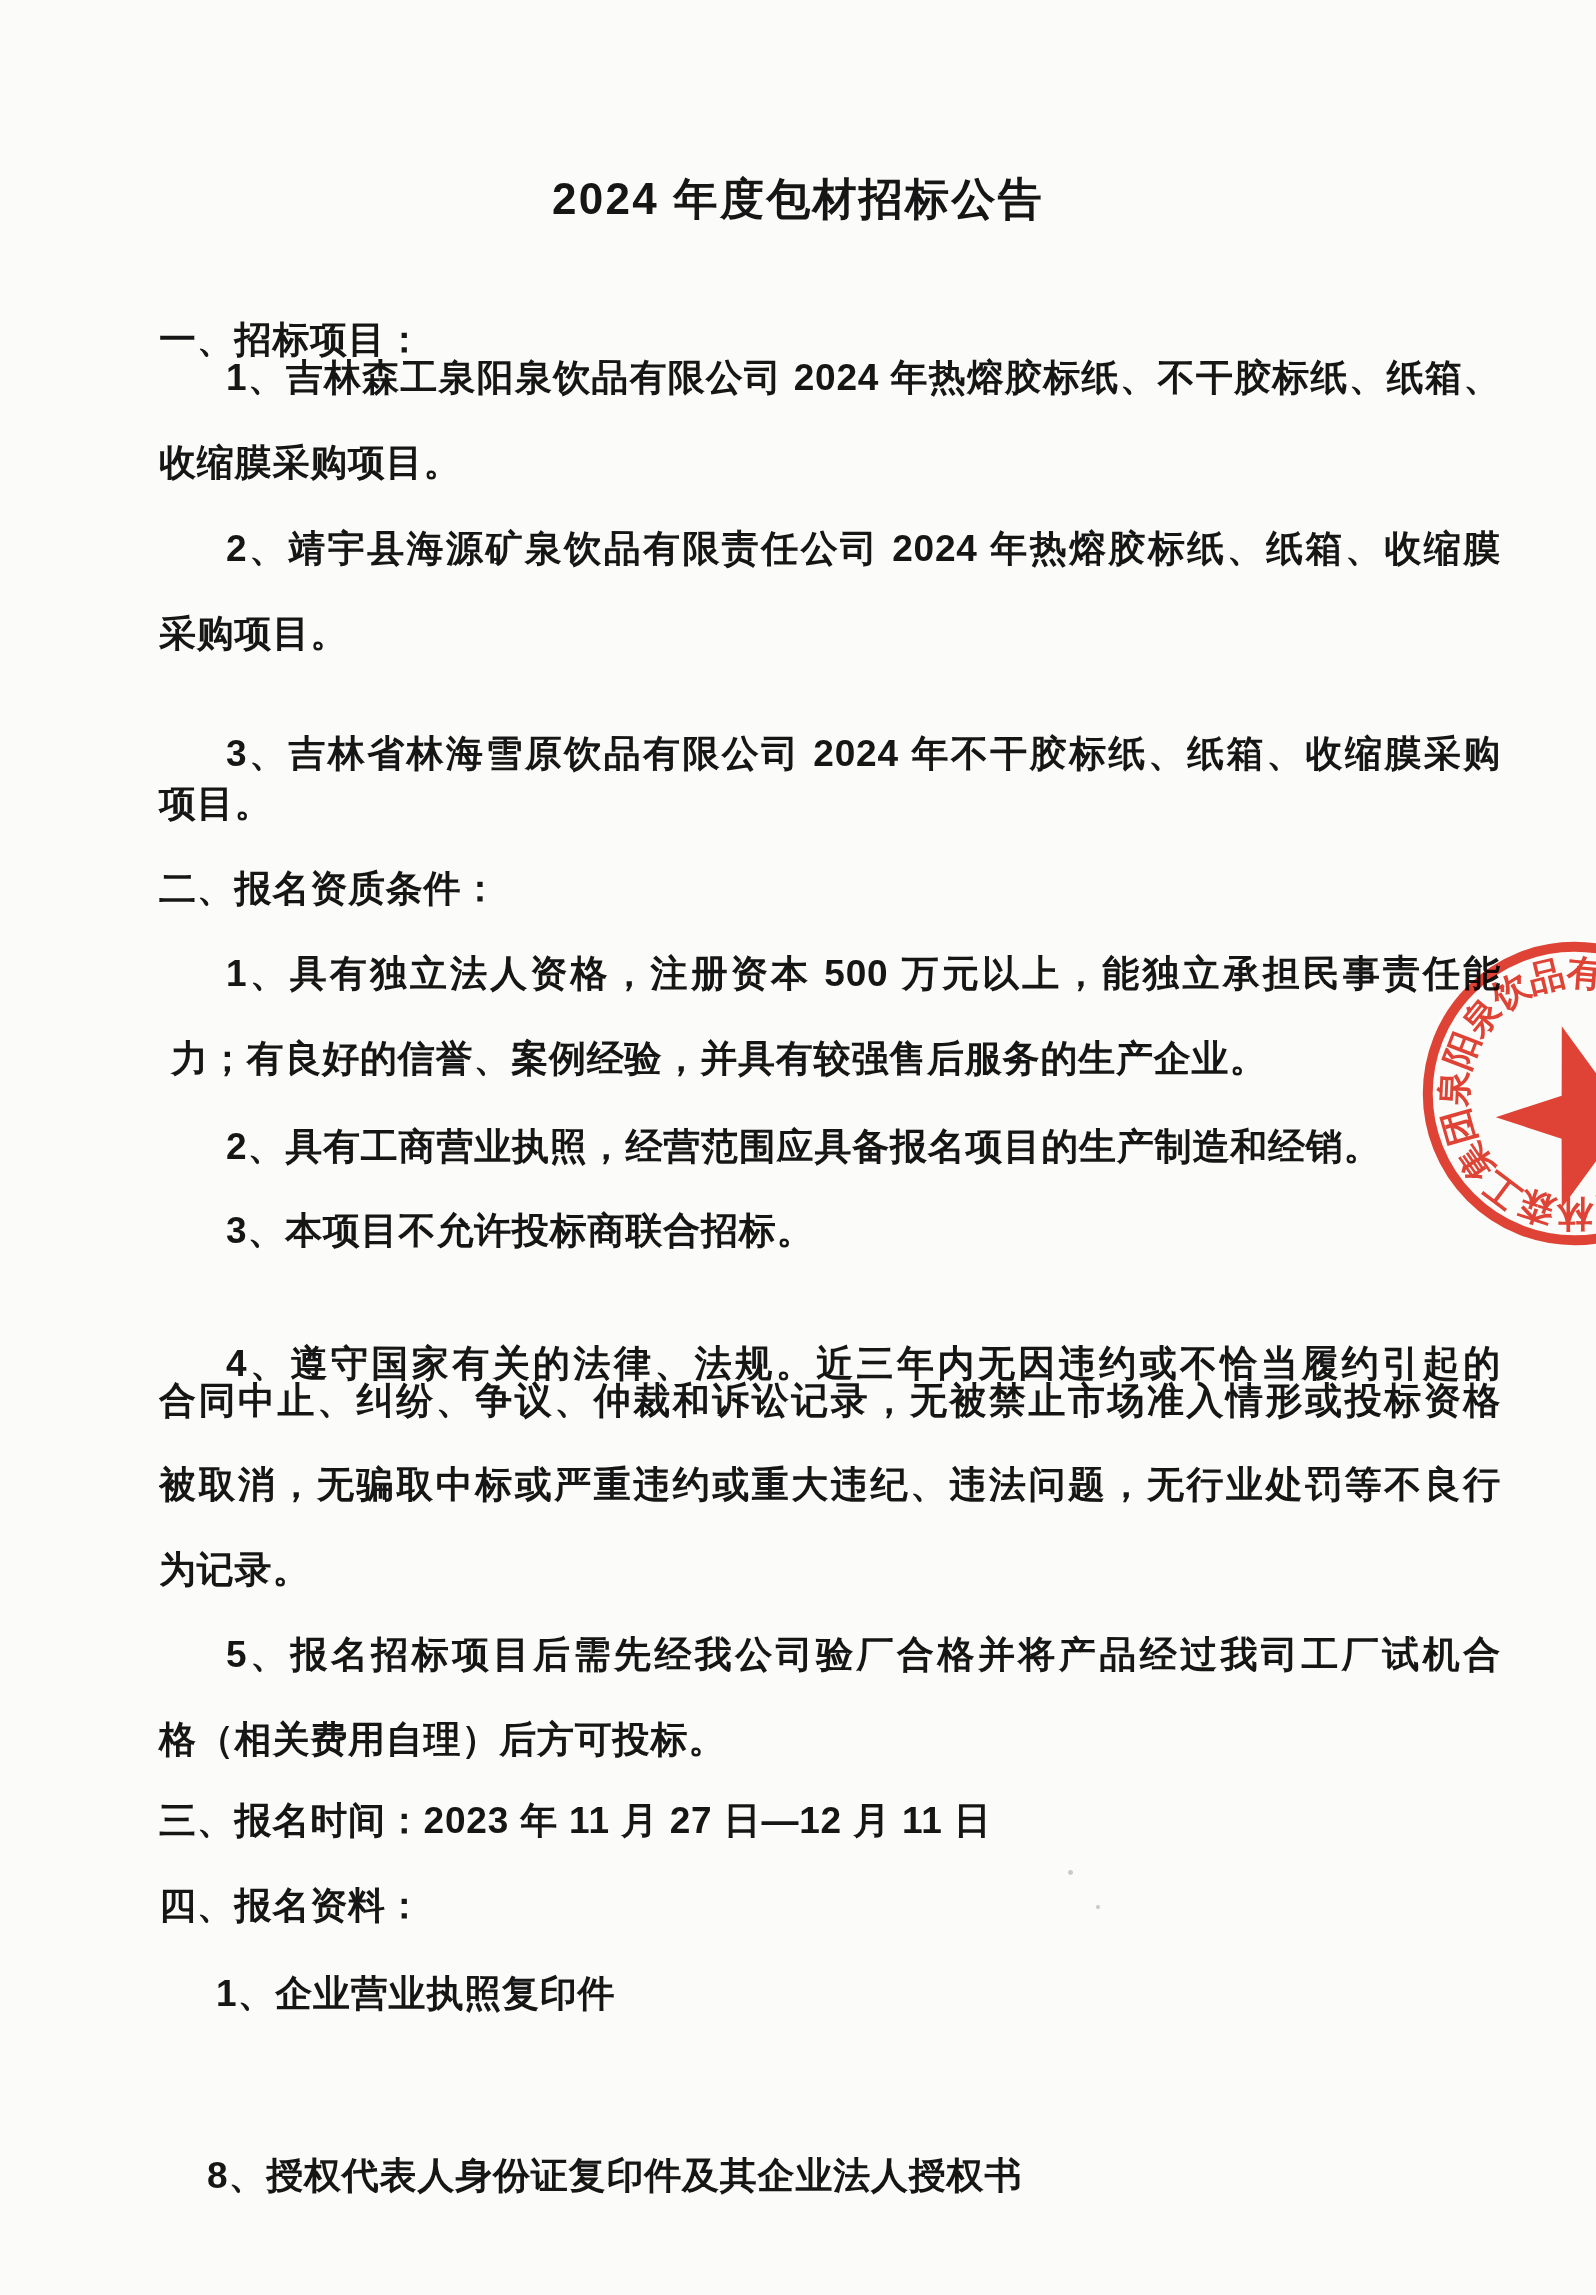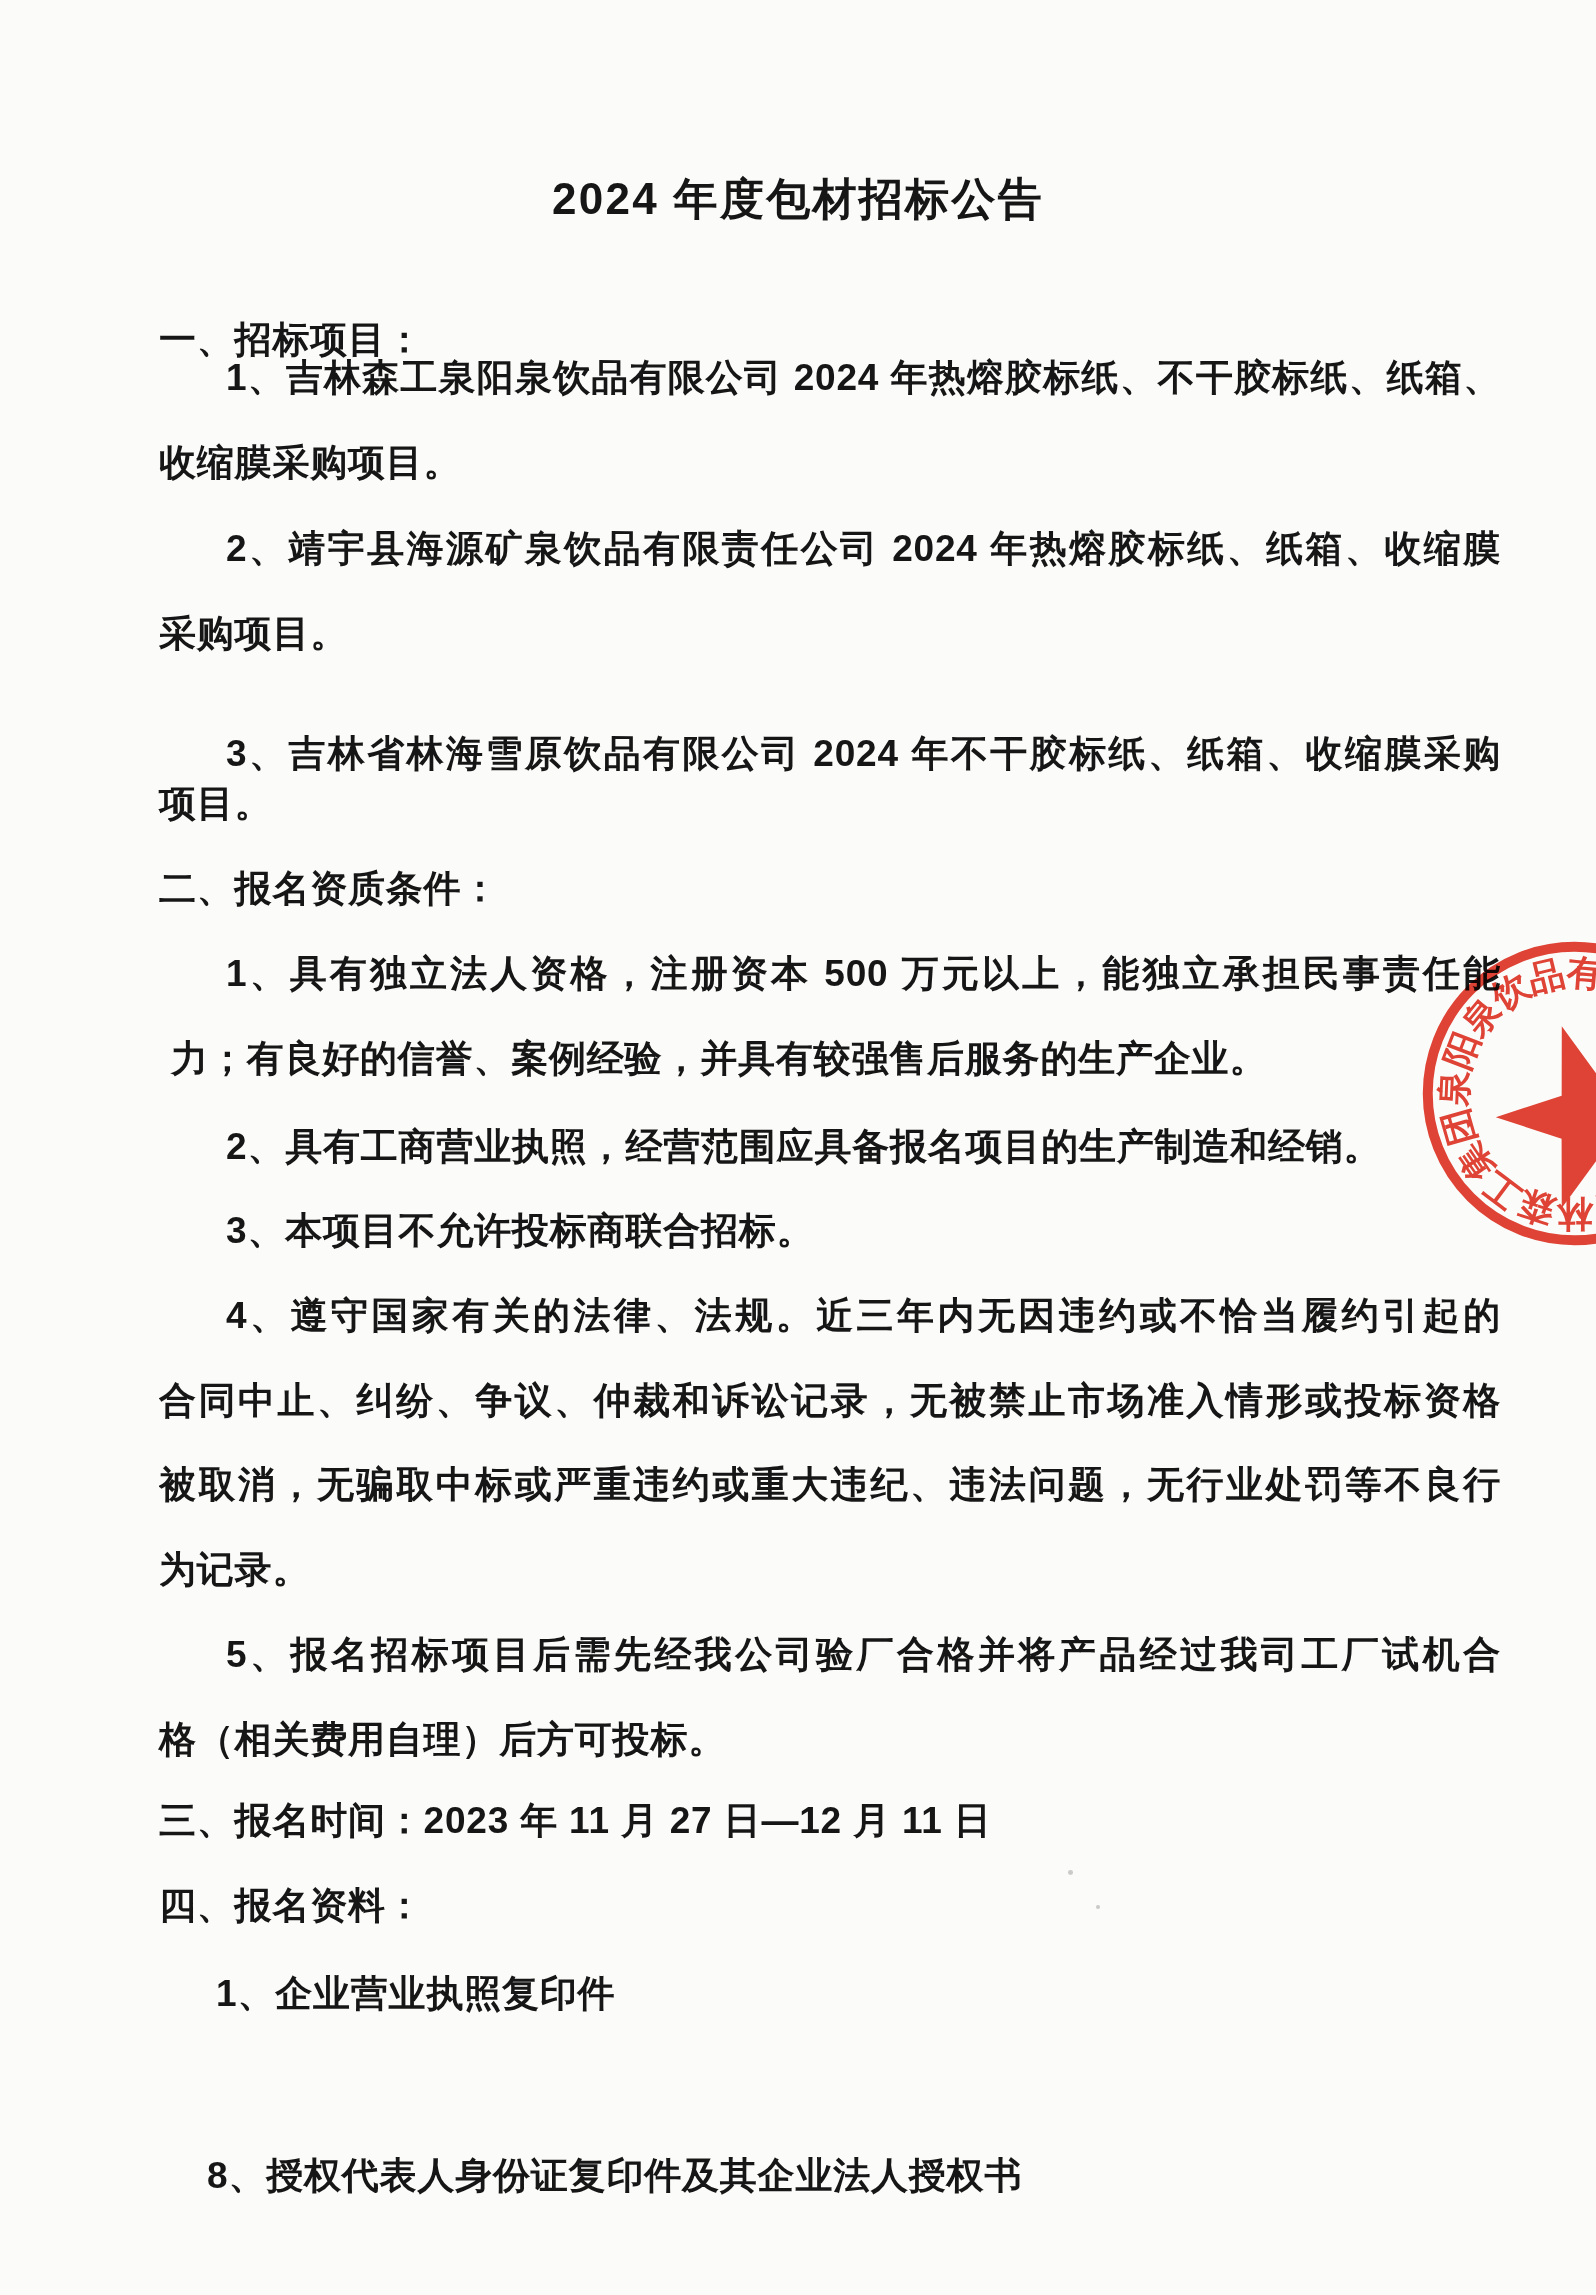--- a/index.html
+++ b/index.html
@@ -58,21 +58,21 @@
   <div class="ln just" style="left:226px;top:525px;width:1275px;">2、靖宇县海源矿泉饮品有限责任公司 2024 年热熔胶标纸、纸箱、收缩膜</div>
   <div class="ln" style="left:159px;top:610px;">采购项目。</div>
   <div class="ln just" style="left:226px;top:730px;width:1275px;">3、吉林省林海雪原饮品有限公司 2024 年不干胶标纸、纸箱、收缩膜采购</div>
   <div class="ln" style="left:159px;top:780px;">项目。</div>
 
   <div class="ln" style="left:159px;top:865px;">二、报名资质条件：</div>
   <div class="ln just" style="left:226px;top:950px;width:1275px;">1、具有独立法人资格，注册资本 500 万元以上，能独立承担民事责任能</div>
   <div class="ln" style="left:159px;top:1035px;margin-left:12px;">力；有良好的信誉、案例经验，并具有较强售后服务的生产企业。</div>
   <div class="ln" style="left:226px;top:1123px;">2、具有工商营业执照，经营范围应具备报名项目的生产制造和经销。</div>
   <div class="ln" style="left:226px;top:1207px;">3、本项目不允许投标商联合招标。</div>
-  <div class="ln just" style="left:226px;top:1292px;width:1275px;">4、遵守国家有关的法律、法规。近三年内无因违约或不恰当履约引起的</div>
+  <div class="ln just" style="left:226px;top:1340px;width:1275px;">4、遵守国家有关的法律、法规。近三年内无因违约或不恰当履约引起的</div>
   <div class="ln just" style="left:159px;top:1377px;width:1342px;">合同中止、纠纷、争议、仲裁和诉讼记录，无被禁止市场准入情形或投标资格</div>
   <div class="ln just" style="left:159px;top:1461px;width:1342px;">被取消，无骗取中标或严重违约或重大违纪、违法问题，无行业处罚等不良行</div>
   <div class="ln" style="left:159px;top:1546px;">为记录。</div>
   <div class="ln just" style="left:226px;top:1631px;width:1275px;">5、报名招标项目后需先经我公司验厂合格并将产品经过我司工厂试机合</div>
   <div class="ln" style="left:159px;top:1716px;">格（相关费用自理）后方可投标。</div>
 
   <div class="ln" style="left:159px;top:1797px;">三、报名时间：2023 年 11 月 27 日—12 月 11 日</div>
   <div class="ln" style="left:159px;top:1882px;">四、报名资料：</div>
   <div class="ln" style="left:216px;top:1970px;">1、企业营业执照复印件</div>
   <div class="ln" style="left:207px;top:2152px;">8、授权代表人身份证复印件及其企业法人授权书</div>

